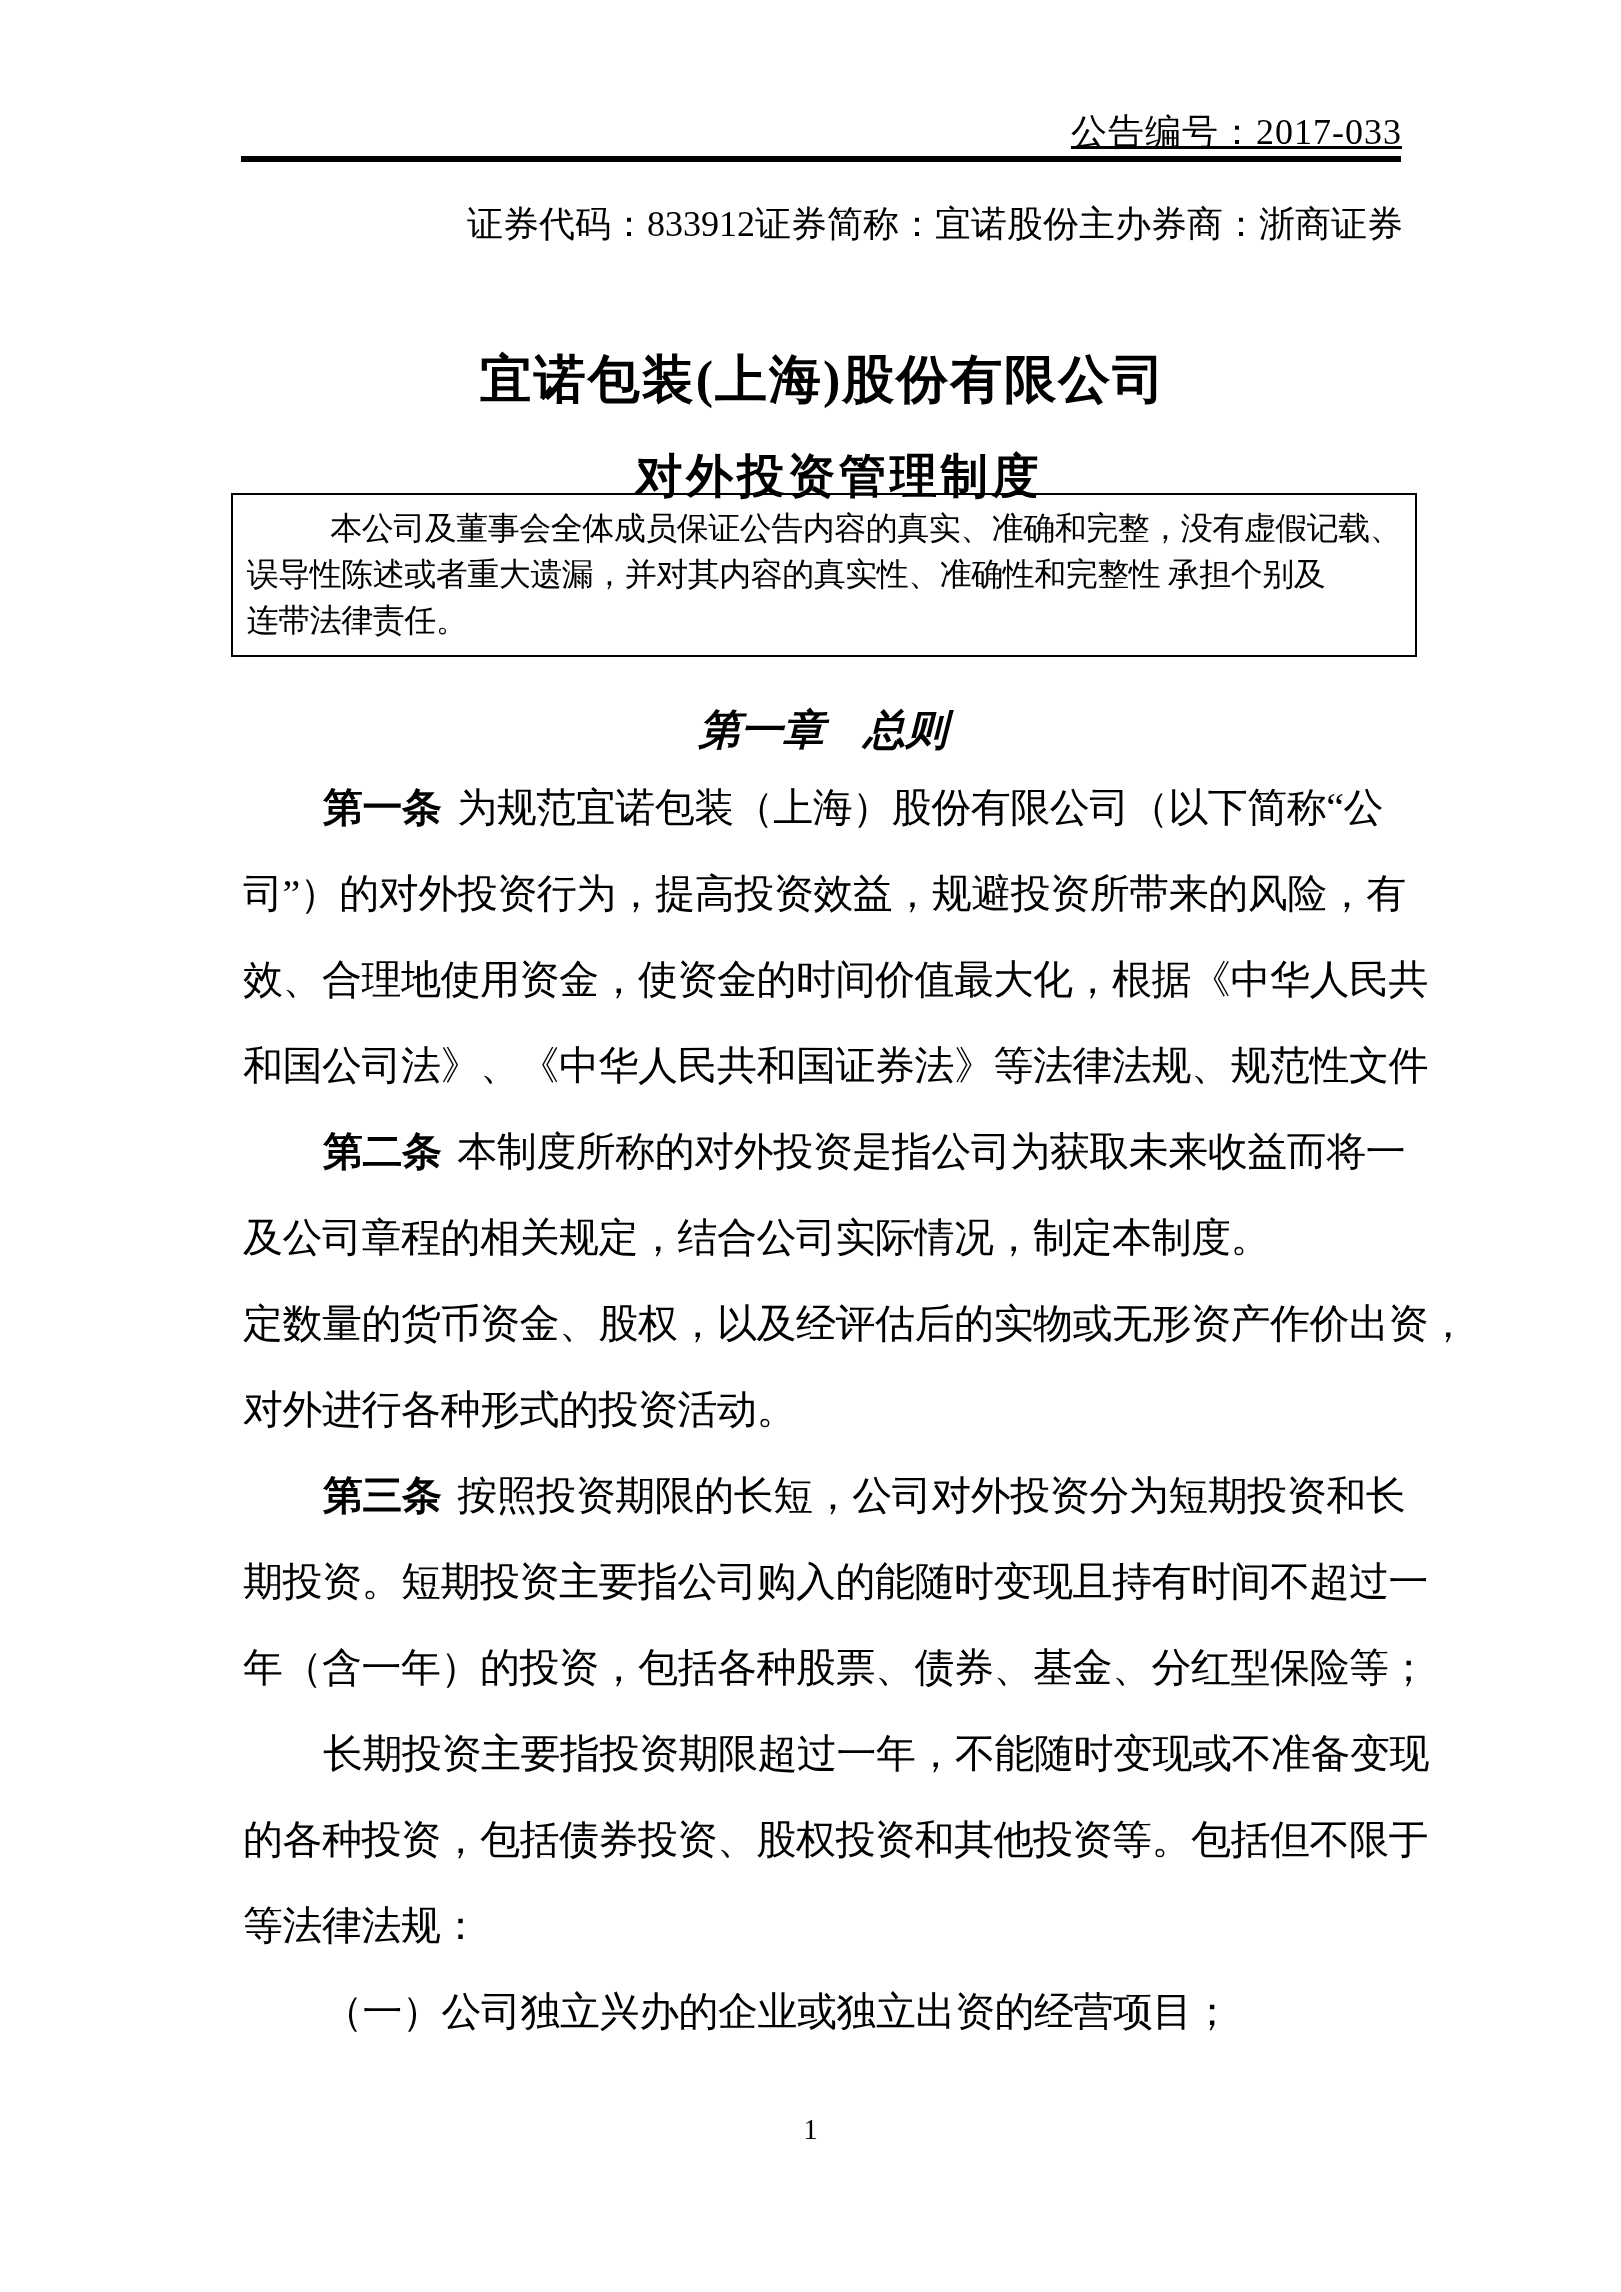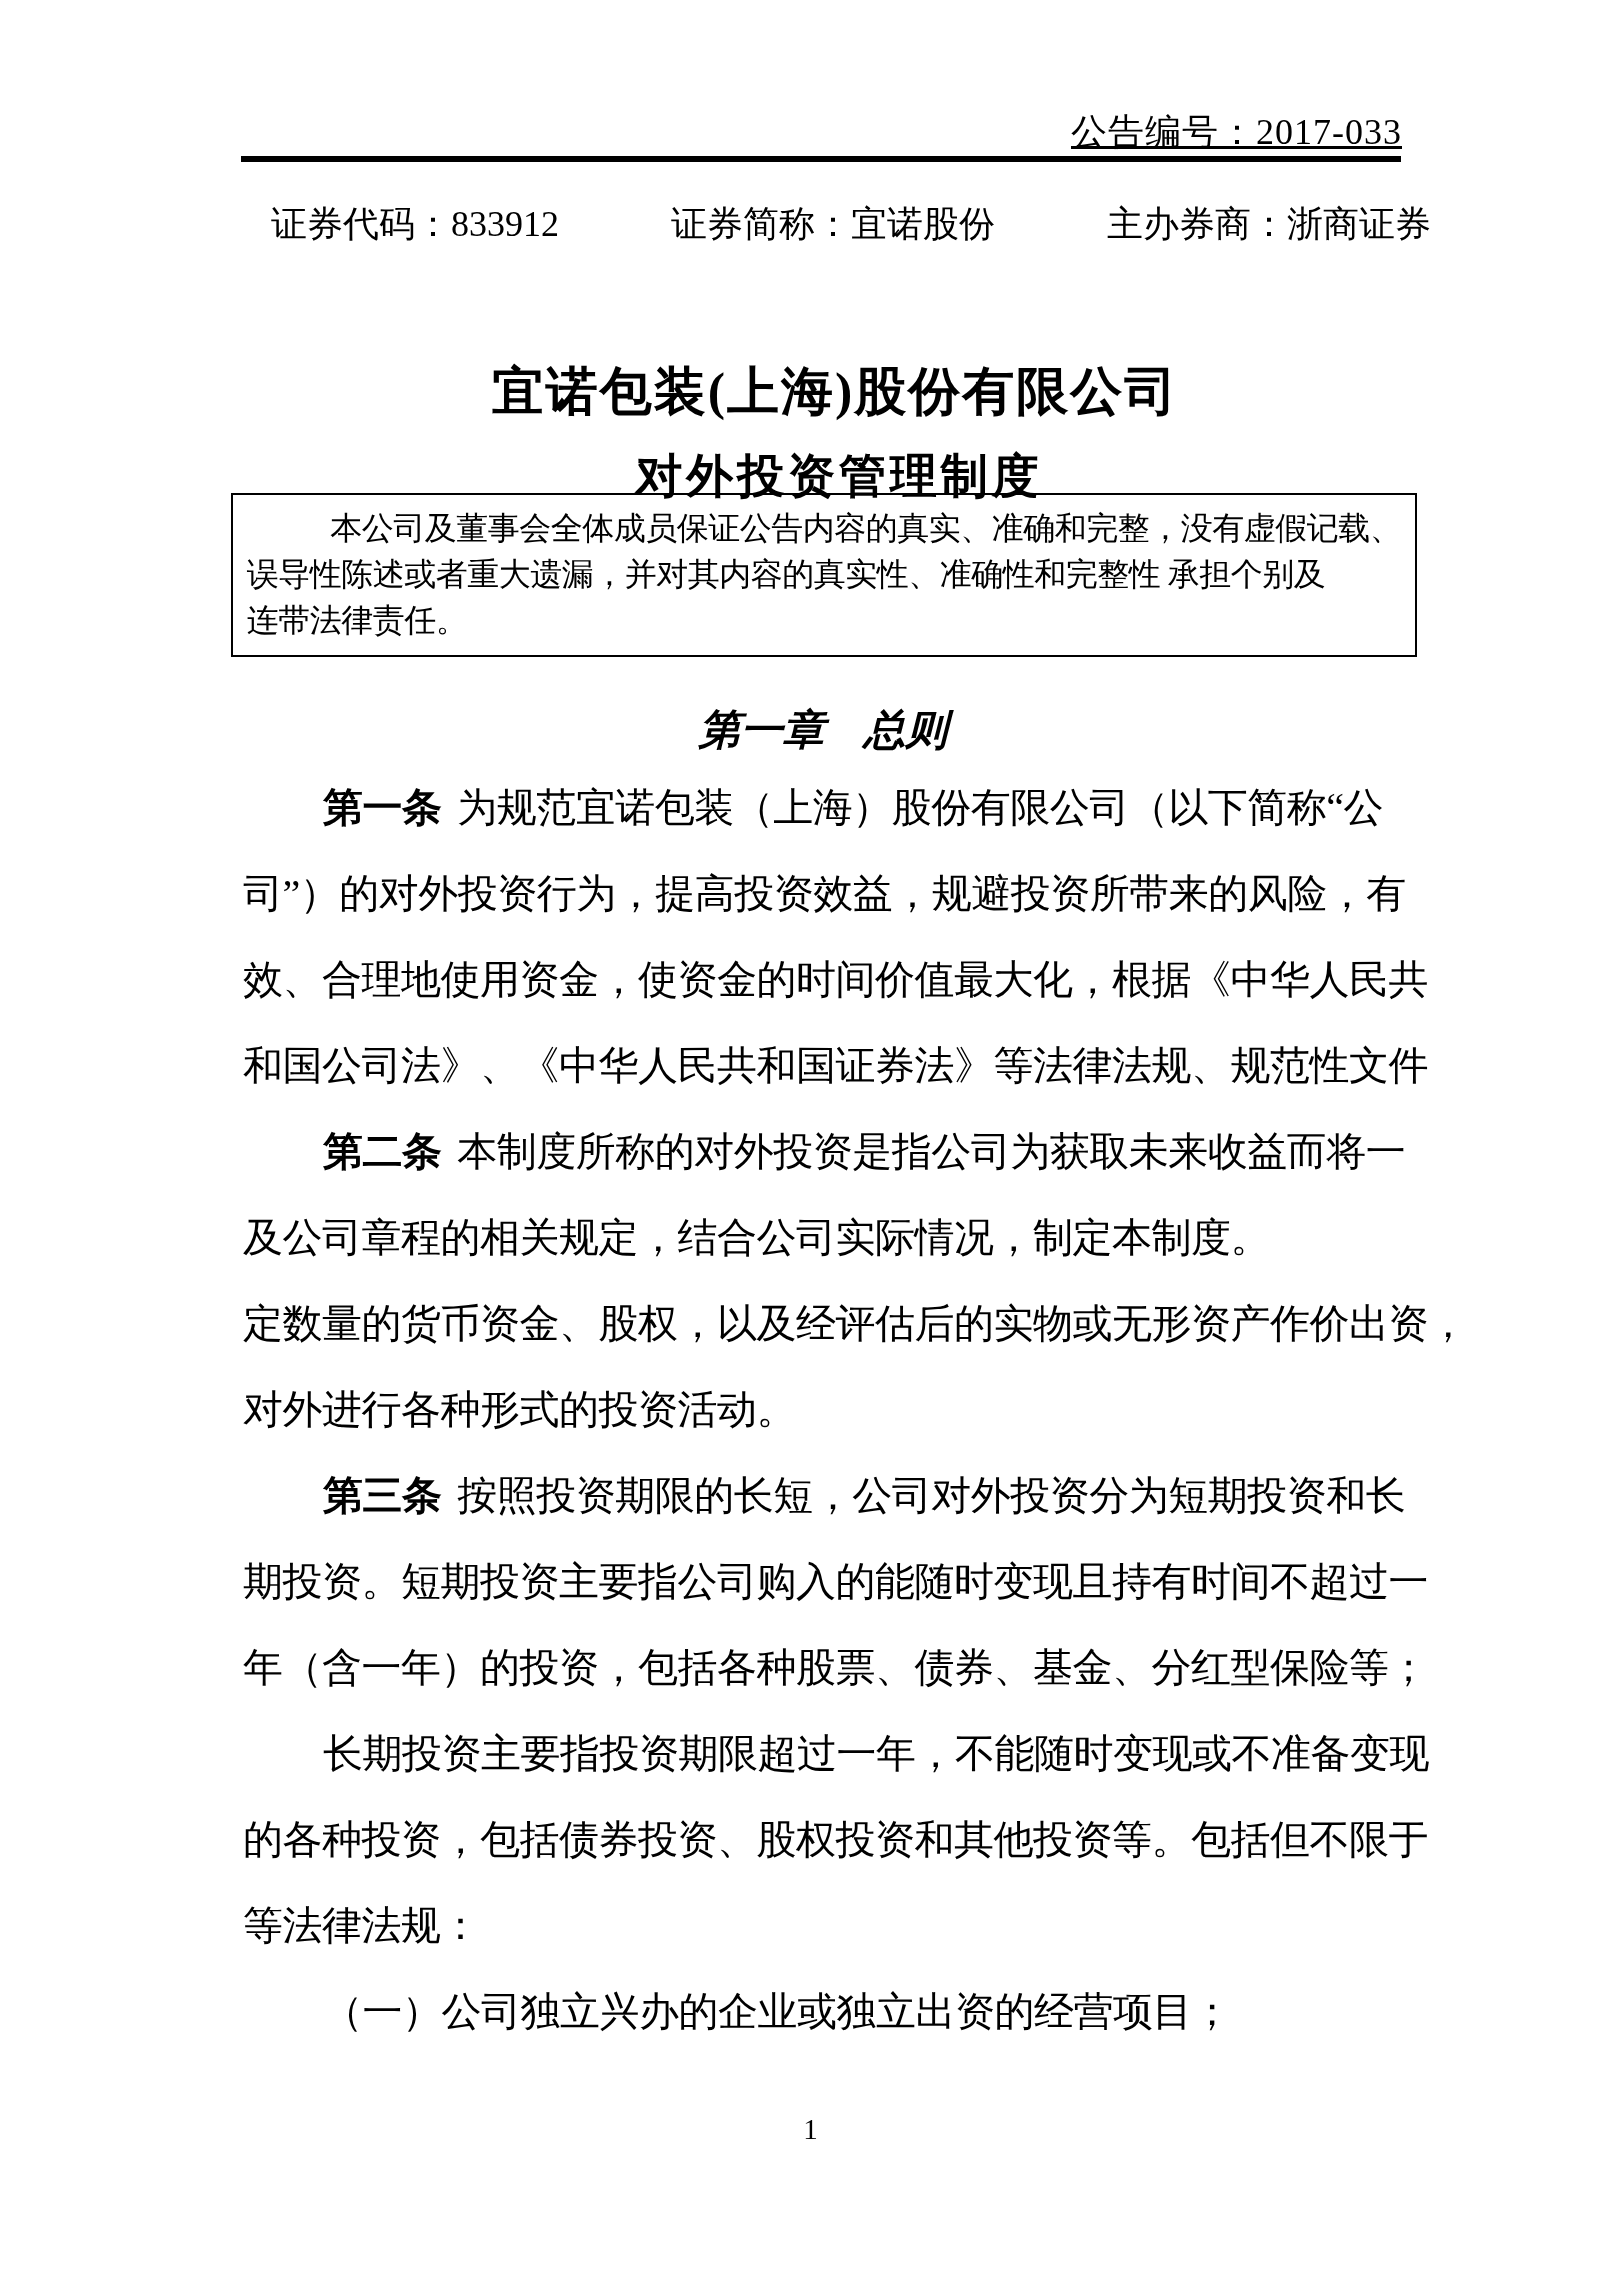--- a/index.html
+++ b/index.html
@@ -30,31 +30,30 @@
     width: 1160px;
     height: 5.9px;
     background: #000000;
   }
   .sec-row {
     position: absolute;
     top: 200px;
     left: 243px;
     width: 1160px;
     display: flex;
-    justify-content: space-between;
+    justify-content: flex-end;
     font-size: 36px;
     white-space: nowrap;
-    margin-left: 28px;
   }
   .title1 {
     position: absolute;
     top: 345px;
     left: 243px;
     width: 1160px;
-    margin: 12px;
+    margin: 0;
     text-align: center;
     font-size: 52px;
     font-weight: bold;
     letter-spacing: 2px;
     white-space: nowrap;
   }
   .title2 {
     position: absolute;
     top: 429px;
     left: 243px;

